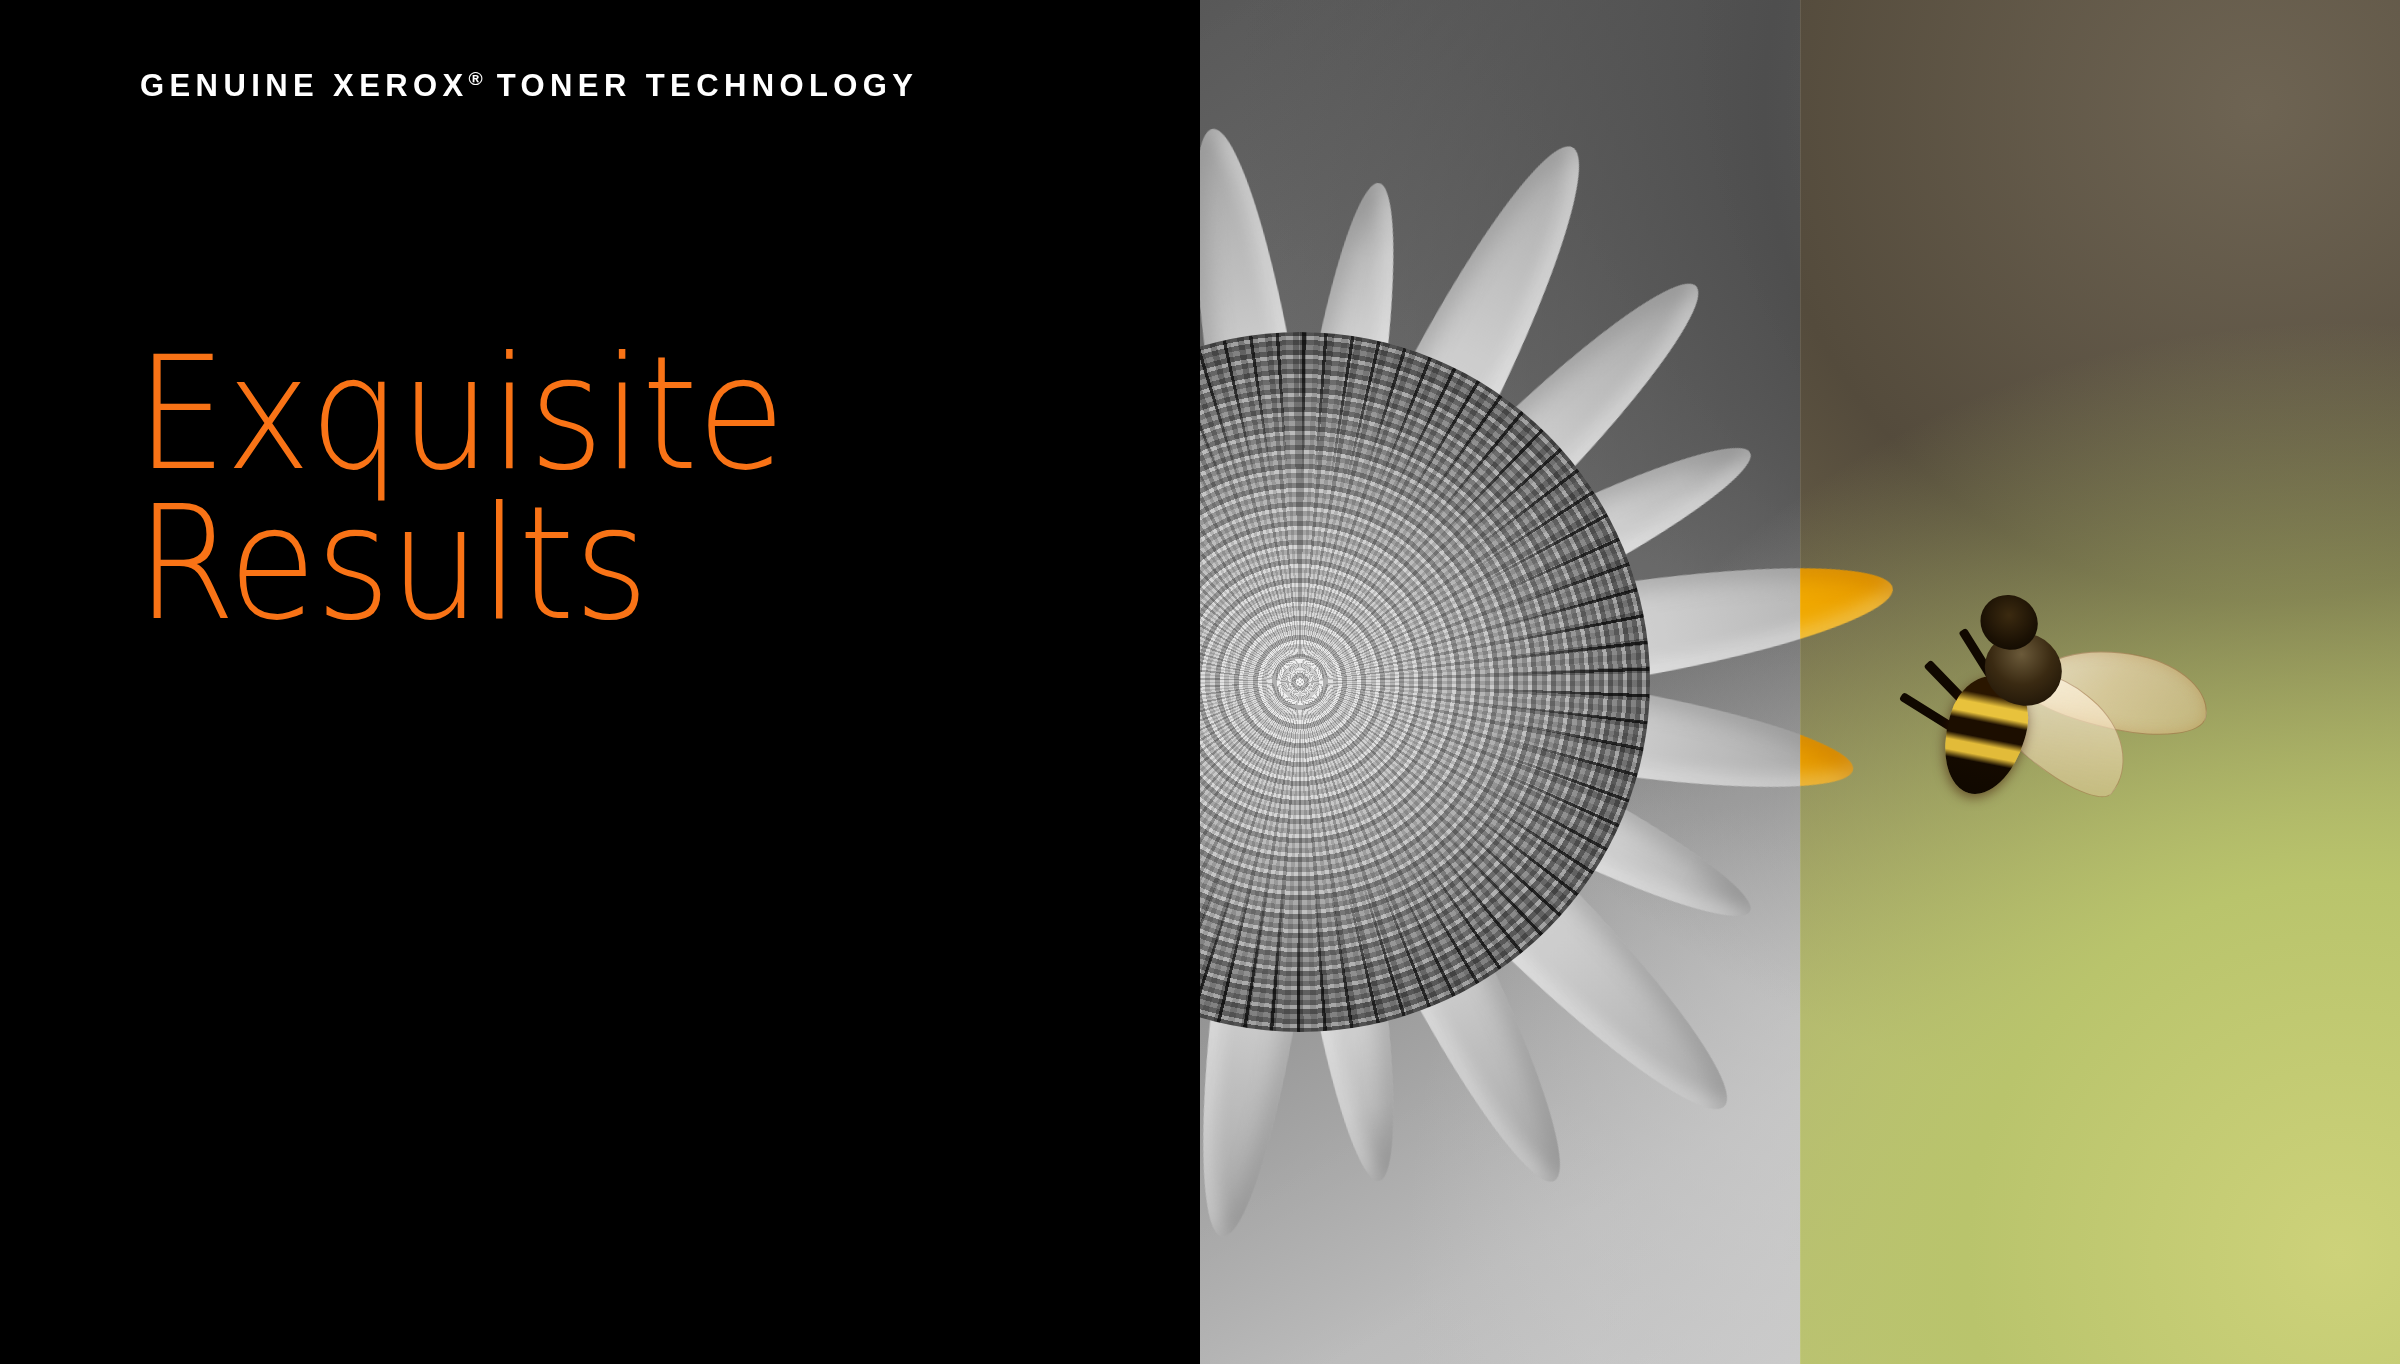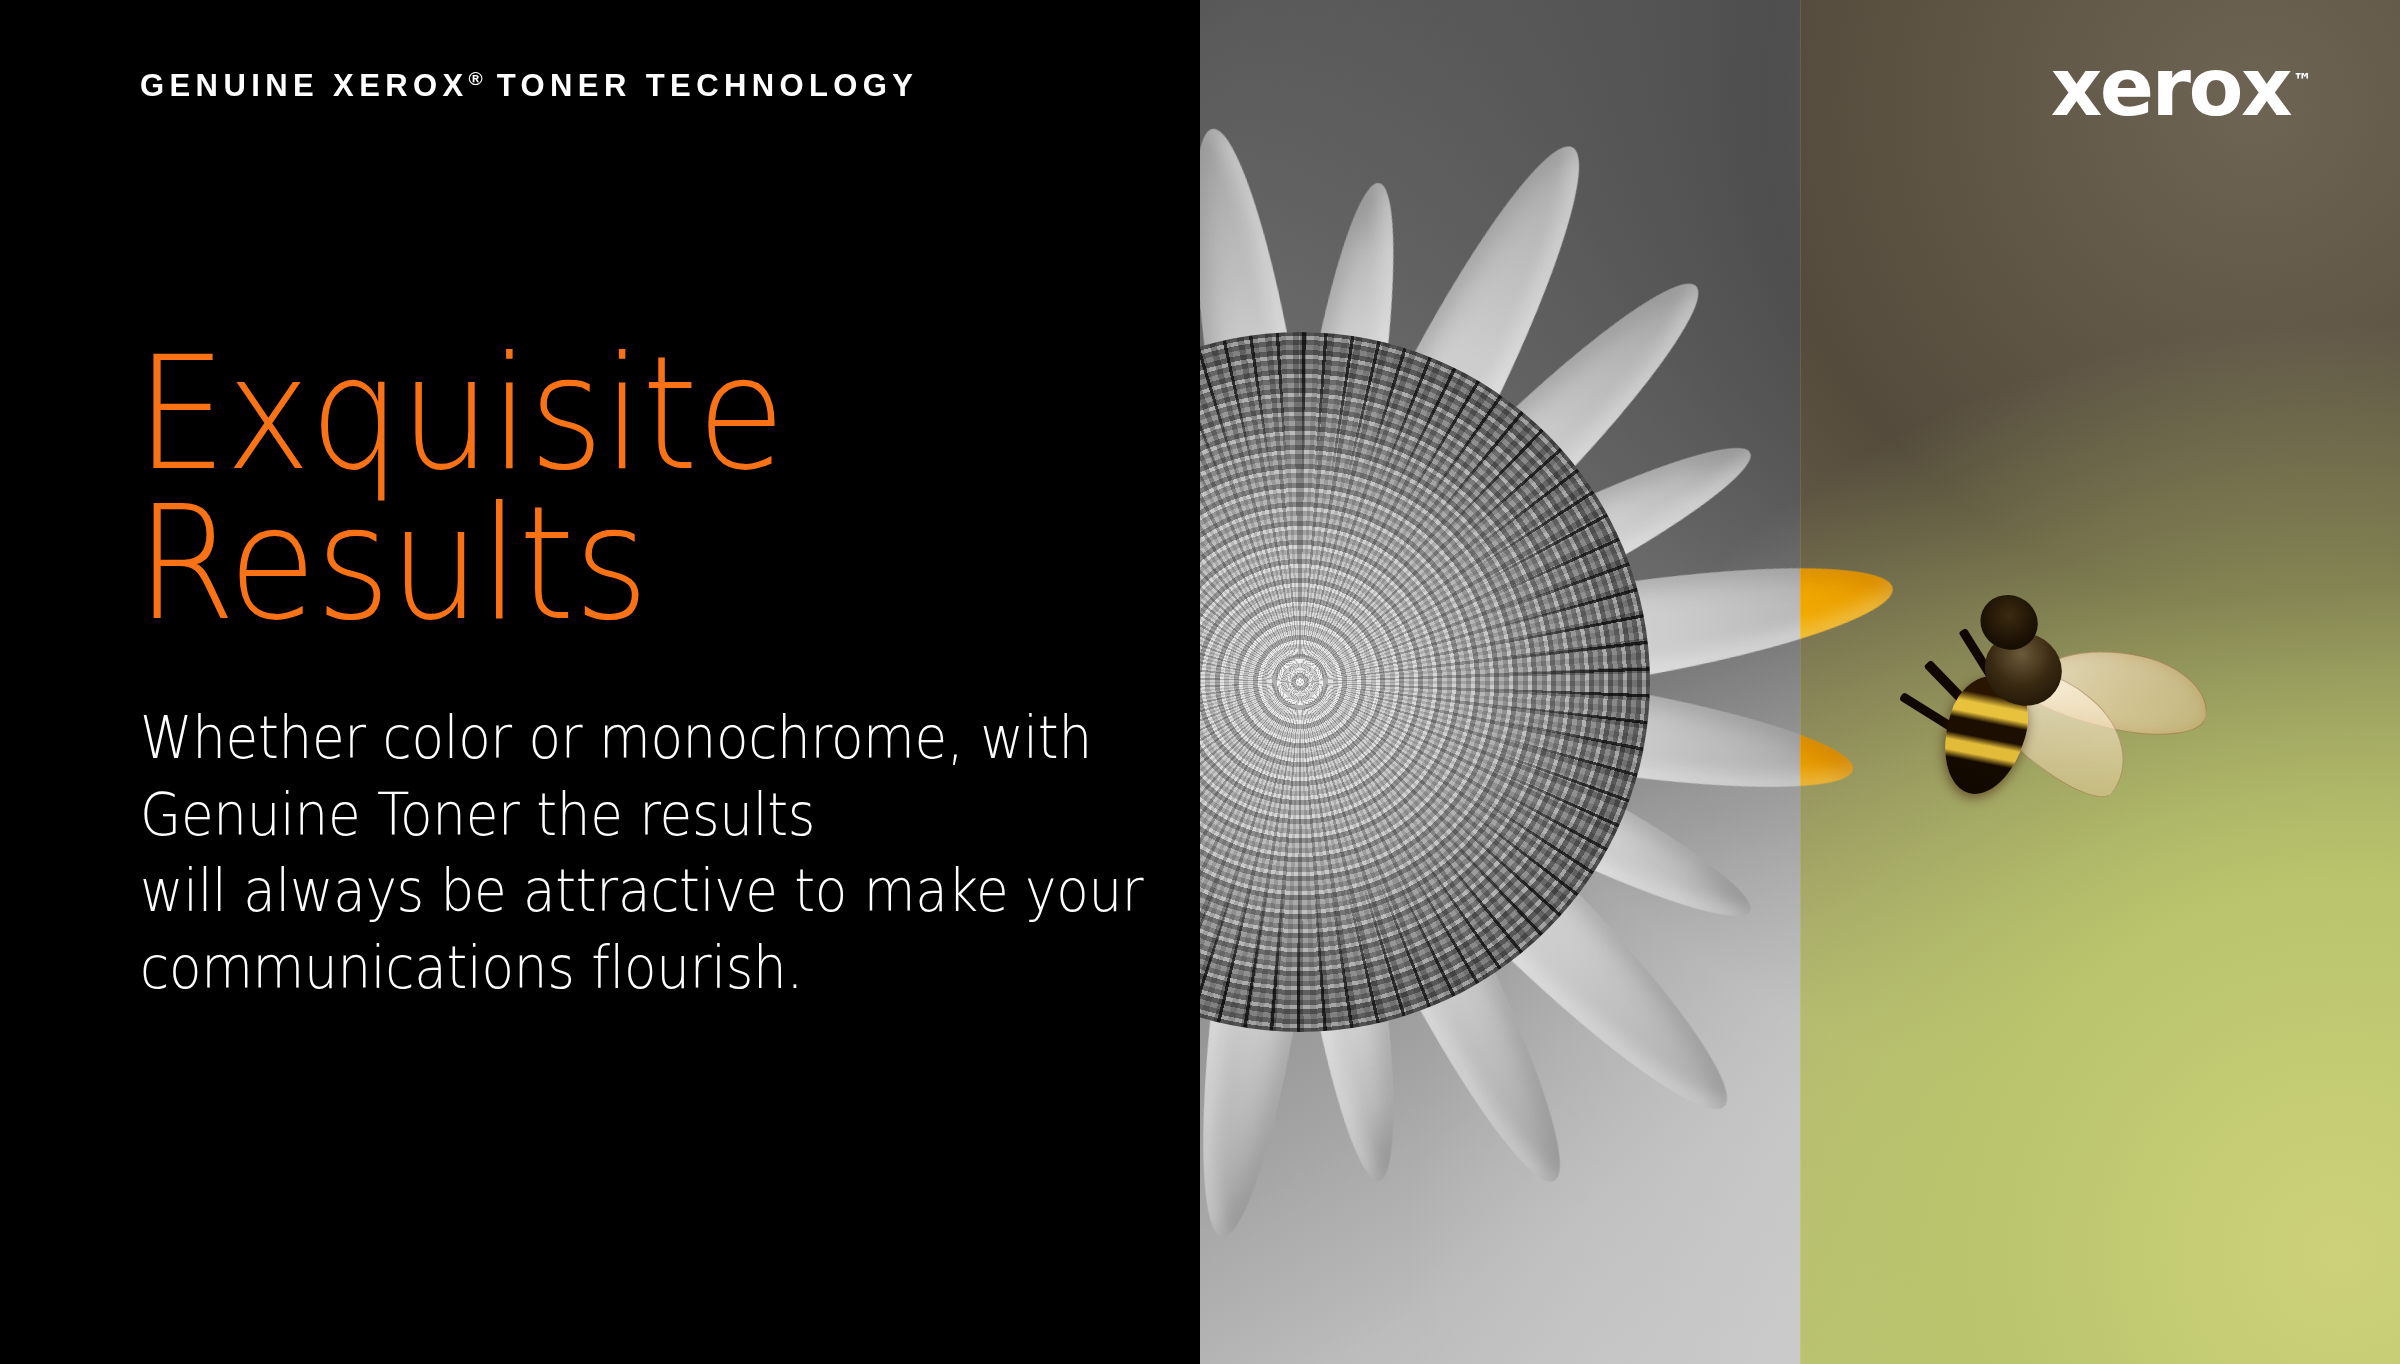--- a/index.html
+++ b/index.html
@@ -222,35 +222,26 @@
       <div class="thorax"></div>
       <div class="head"></div>
     </div>
 
     <div class="mono">
       <div class="mono-fallback"></div>
     </div>
     <div class="split-line"></div>
   </div>
 
-  <div class="logo">
-    <span>xerox</span><span class="tm">™</span>
-  </div>
 
   <div class="text-panel">
 
     <div class="eyebrow"><span>GENUINE XEROX</span><sup>®</sup><span> TONER TECHNOLOGY</span></div>
 
     <div class="headline">
       <div>Exquisite</div>
       <div>Results</div>
     </div>
 
-    <div class="body-copy">
-      <div>Whether color or monochrome, with</div>
-      <div>Genuine Toner the results</div>
-      <div>will always be attractive to make your</div>
-      <div>communications flourish.</div>
-    </div>
 
   </div>
 
 </div>
 
 </body></html>

